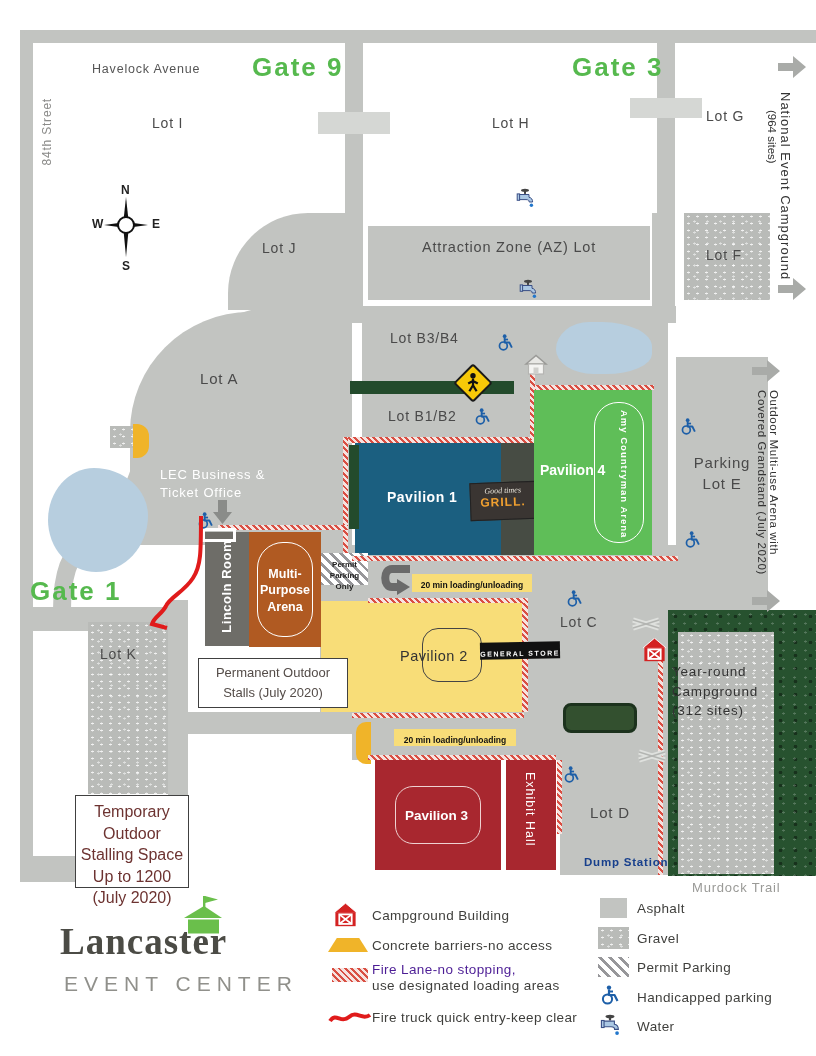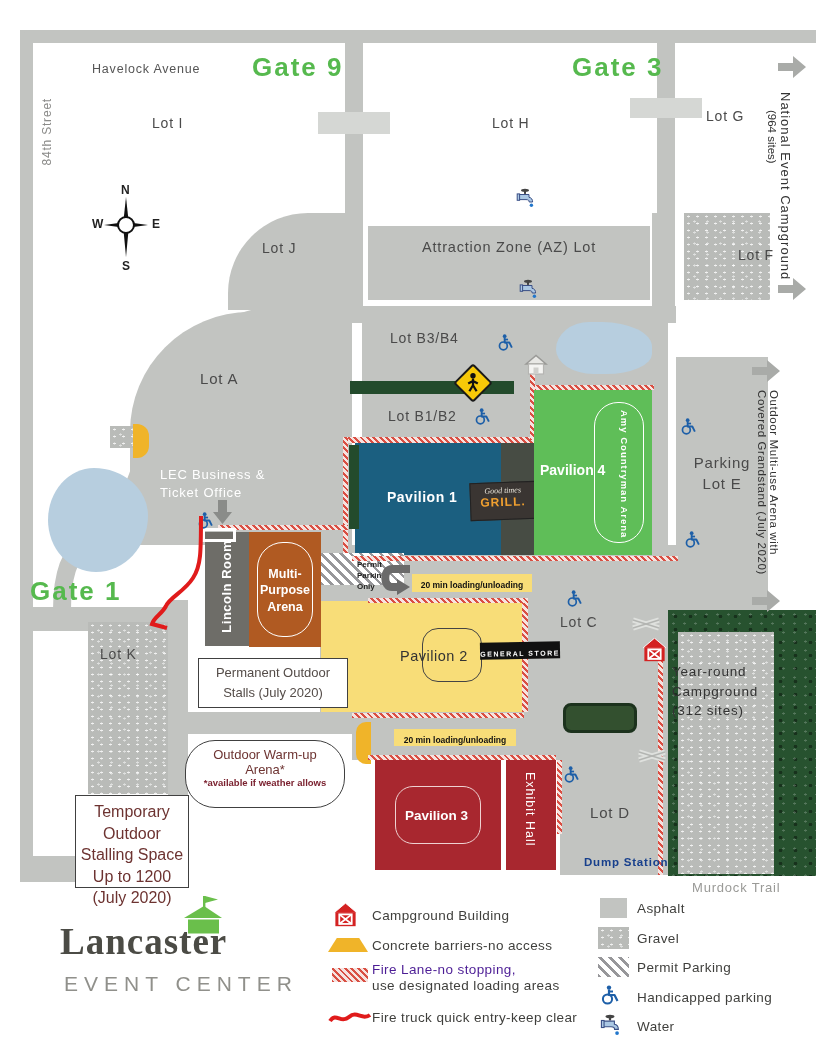--- a/index.html
+++ b/index.html
@@ -133,21 +133,21 @@
 
   <div class="abs" style="left:249px;top:532px;width:72px;height:115px;background:#b05a22;">
     <div style="position:absolute;left:8px;right:8px;top:10px;bottom:10px;border:1.5px solid #fff;border-radius:26px;"></div>
     <div class="bwhite" style="position:absolute;left:0;right:0;top:34px;text-align:center;font-size:12.5px;line-height:1.3;">
       <div>Multi-</div>
       <div>Purpose</div>
       <div>Arena</div>
     </div>
   </div>
 
-  <div class="abs permithatch" style="left:321px;top:553px;width:47px;height:32px;padding-left:36px;">
+  <div class="abs permithatch" style="left:321px;top:553px;width:47px;height:32px;text-align:center;">
     <div style="margin-top:7px;font-size:8px;font-weight:bold;color:#222;line-height:1.35;">
       <div>Permit</div>
       <div>Parking</div>
       <div>Only</div>
     </div>
   </div>
 
   <div class="abs" style="left:321px;top:601px;width:201px;height:111px;background:#f8dd78;"></div>
   <div class="firelane" style="left:522px;top:601px;width:6px;height:111px;"></div>
   <div class="abs" style="left:422px;top:628px;width:58px;height:52px;border:1.5px solid #444;border-radius:16px;"></div>
@@ -185,21 +185,21 @@
   <span class="lbl" style="left:92px;top:62px;font-size:12.5px;color:#555;">Havelock Avenue</span>
   <span class="gate" style="left:252px;top:52px;">Gate 9</span>
   <span class="gate" style="left:572px;top:52px;">Gate 3</span>
   <span class="gate" style="left:30px;top:576px;">Gate 1</span>
   <span class="lbl vup" style="left:40px;top:98px;font-size:12px;color:#8a8a88;">84th Street</span>
   <span class="lbl" style="left:152px;top:115px;">Lot I</span>
   <span class="lbl" style="left:492px;top:115px;">Lot H</span>
   <span class="lbl" style="left:706px;top:108px;">Lot G</span>
   <span class="lbl" style="left:262px;top:240px;">Lot J</span>
   <span class="lbl" style="left:368px;top:239px;width:282px;text-align:center;font-size:14.5px;">Attraction Zone (AZ) Lot</span>
-  <span class="lbl" style="left:706px;top:247px;margin-left:32px;">Lot F</span>
+  <span class="lbl" style="left:706px;top:247px;">Lot F</span>
   <span class="lbl" style="left:200px;top:370px;font-size:15px;">Lot A</span>
   <span class="lbl" style="left:390px;top:330px;">Lot B3/B4</span>
   <span class="lbl" style="left:388px;top:408px;">Lot B1/B2</span>
   <span class="lbl" style="left:560px;top:614px;">Lot C</span>
   <span class="lbl" style="left:590px;top:804px;font-size:15px;">Lot D</span>
   <span class="lbl" style="left:100px;top:646px;">Lot K</span>
   <div class="lbl" style="left:676px;top:452px;width:92px;text-align:center;font-size:15px;line-height:1.4;">
     <div>Parking</div>
     <div>Lot E</div>
   </div>
@@ -303,25 +303,20 @@
   <div class="lbl" style="left:672px;top:662px;width:104px;text-align:left;font-size:13.5px;line-height:1.45;color:#333;white-space:normal;">
     <div>Year-round</div>
     <div>Campground</div>
     <div>(312 sites)</div>
   </div>
 
   <div class="box-maroon" style="left:198px;top:658px;width:148px;height:44px;font-size:13px;color:#544c48;line-height:1.5;padding-top:4px;">
     <div>Permanent Outdoor</div>
     <div>Stalls (July 2020)</div>
   </div>
-  <div class="box-maroon" style="left:185px;top:740px;width:158px;height:60px;border-radius:30px;color:#6d3331;padding-top:6px;">
-    <div style="font-size:13px;">Outdoor Warm-up</div>
-    <div style="font-size:13px;">Arena*</div>
-    <div style="font-size:9.5px;font-weight:bold;color:#7b2230;">*available if weather allows</div>
-  </div>
   <div class="box-maroon" style="left:75px;top:795px;width:112px;height:86px;font-size:16px;color:#6d3331;line-height:1.35;padding-top:5px;">
     <div>Temporary</div>
     <div>Outdoor</div>
     <div>Stalling Space</div>
     <div>Up to 1200</div>
     <div>(July 2020)</div>
   </div>
 
   <span class="lbl" style="left:584px;top:856px;font-size:11.5px;font-weight:bold;color:#173f8c;">Dump Station</span>
   <span class="lbl" style="left:692px;top:880px;font-size:13px;color:#9a9a97;">Murdock Trail</span>

